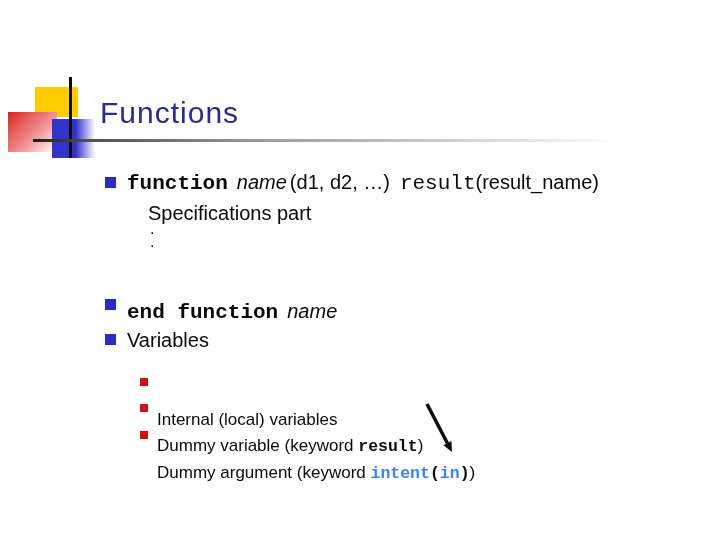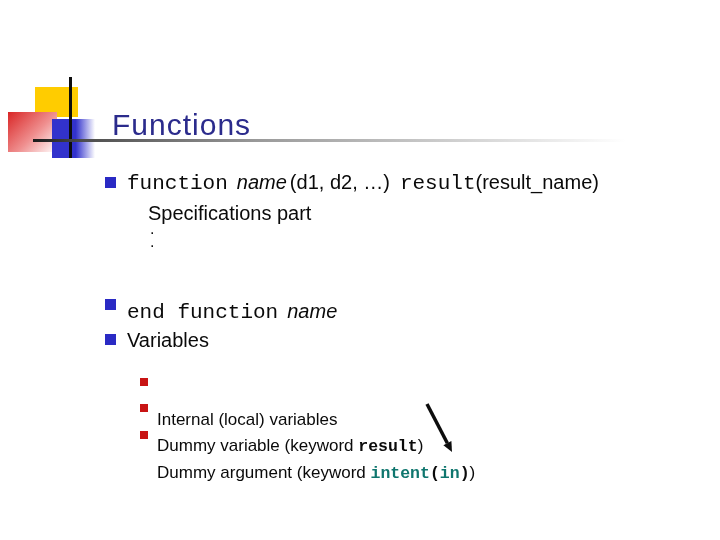--- a/index.html
+++ b/index.html
@@ -10,33 +10,33 @@
   
   .sq-yellow{position:absolute;left:35px;top:87px;width:43px;height:30px;background:#ffcc00;}
   .sq-red{position:absolute;left:8px;top:112px;width:49px;height:40px;
     background:linear-gradient(135deg,#d92626 0%,#ef8f8f 55%,#ffffff 100%);}
   .sq-blue{position:absolute;left:52px;top:119px;width:43px;height:39px;
     background:linear-gradient(to right,#3232cc 0%,#3232cc 55%,#ffffff 100%);}
   .vline{position:absolute;left:69px;top:77px;width:3px;height:81px;background:#0d0d0d;}
   .hrule{position:absolute;left:33px;top:139px;width:637px;height:3px;
     background:linear-gradient(to right,#1a1a1a 0%,#4d4d4d 8%,#999999 35%,#c8c8c8 62%,#ffffff 93%);}
   .title{
-    position:absolute;left:100px;top:96px;margin:12px;
+    position:absolute;left:100px;top:96px;margin:0;
     font-size:30px;font-weight:400;letter-spacing:1px;color:#2b2b8c;text-align:right;
   }
   
   .bullet{position:absolute;width:11px;height:11px;background:#2a2ac4;}
   .subbullet{position:absolute;width:8px;height:8px;background:#c81414;}
   .row{position:absolute;white-space:nowrap;font-size:20px;line-height:28px;}
   .sub{position:absolute;white-space:nowrap;font-size:17px;line-height:24px;margin-top:40px;}
   .mono{font-family:"Liberation Mono","DejaVu Sans Mono",monospace;font-size:21px;}
   .mono-sm{font-family:"Liberation Mono","DejaVu Sans Mono",monospace;font-size:16.5px;font-weight:bold;}
   .ital{font-style:italic;font-size:20px;}
-  .gold{color:#0f766e;}
-  .gap-r{margin-right:9px;}
+  .gold{color:#3b82f6;}
+  .gap-r{margin-right:9px;font-weight:bold;}
   .args{margin-left:3px;margin-right:10px;}
   .dots{position:absolute;left:150px;top:222px;font-size:16px;line-height:13px;}
   .annotation{position:absolute;left:462px;top:449px;font-family:"Liberation Serif",serif;font-size:21px;}
   .arrow-svg{position:absolute;left:410px;top:395px;pointer-events:none;}
 </style>
 </head>
 <body>
 
 <div class="slide">
 

